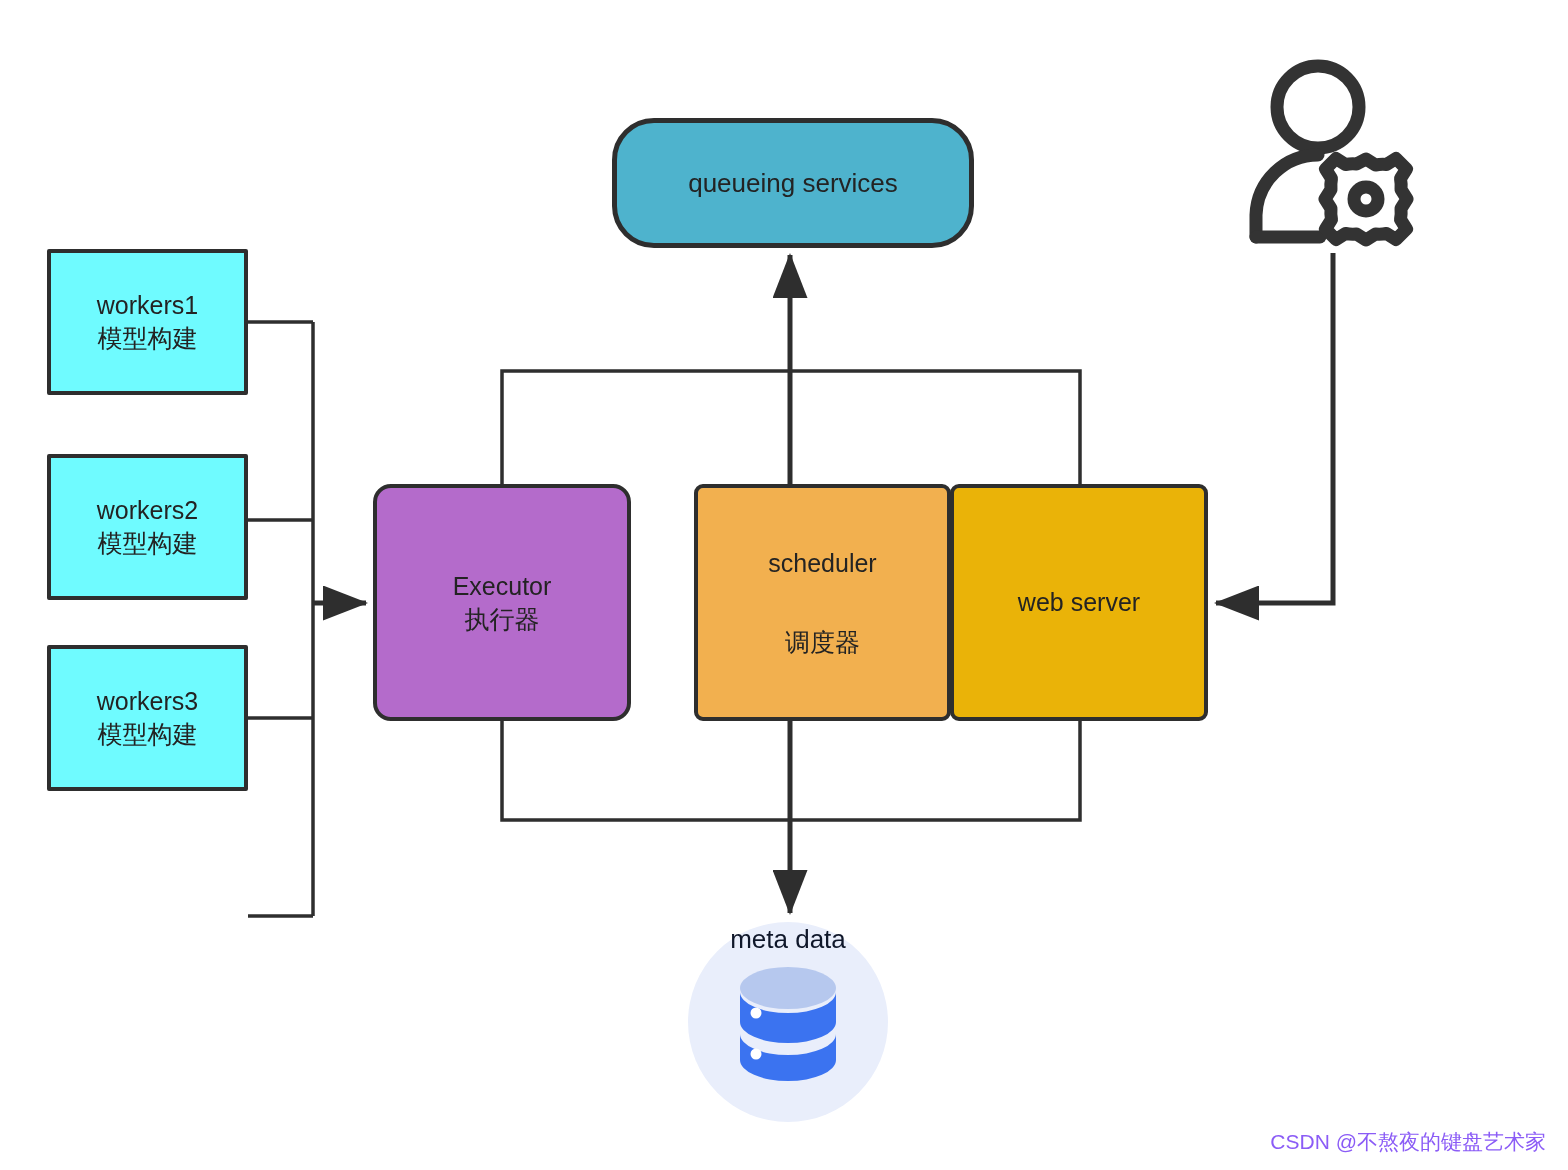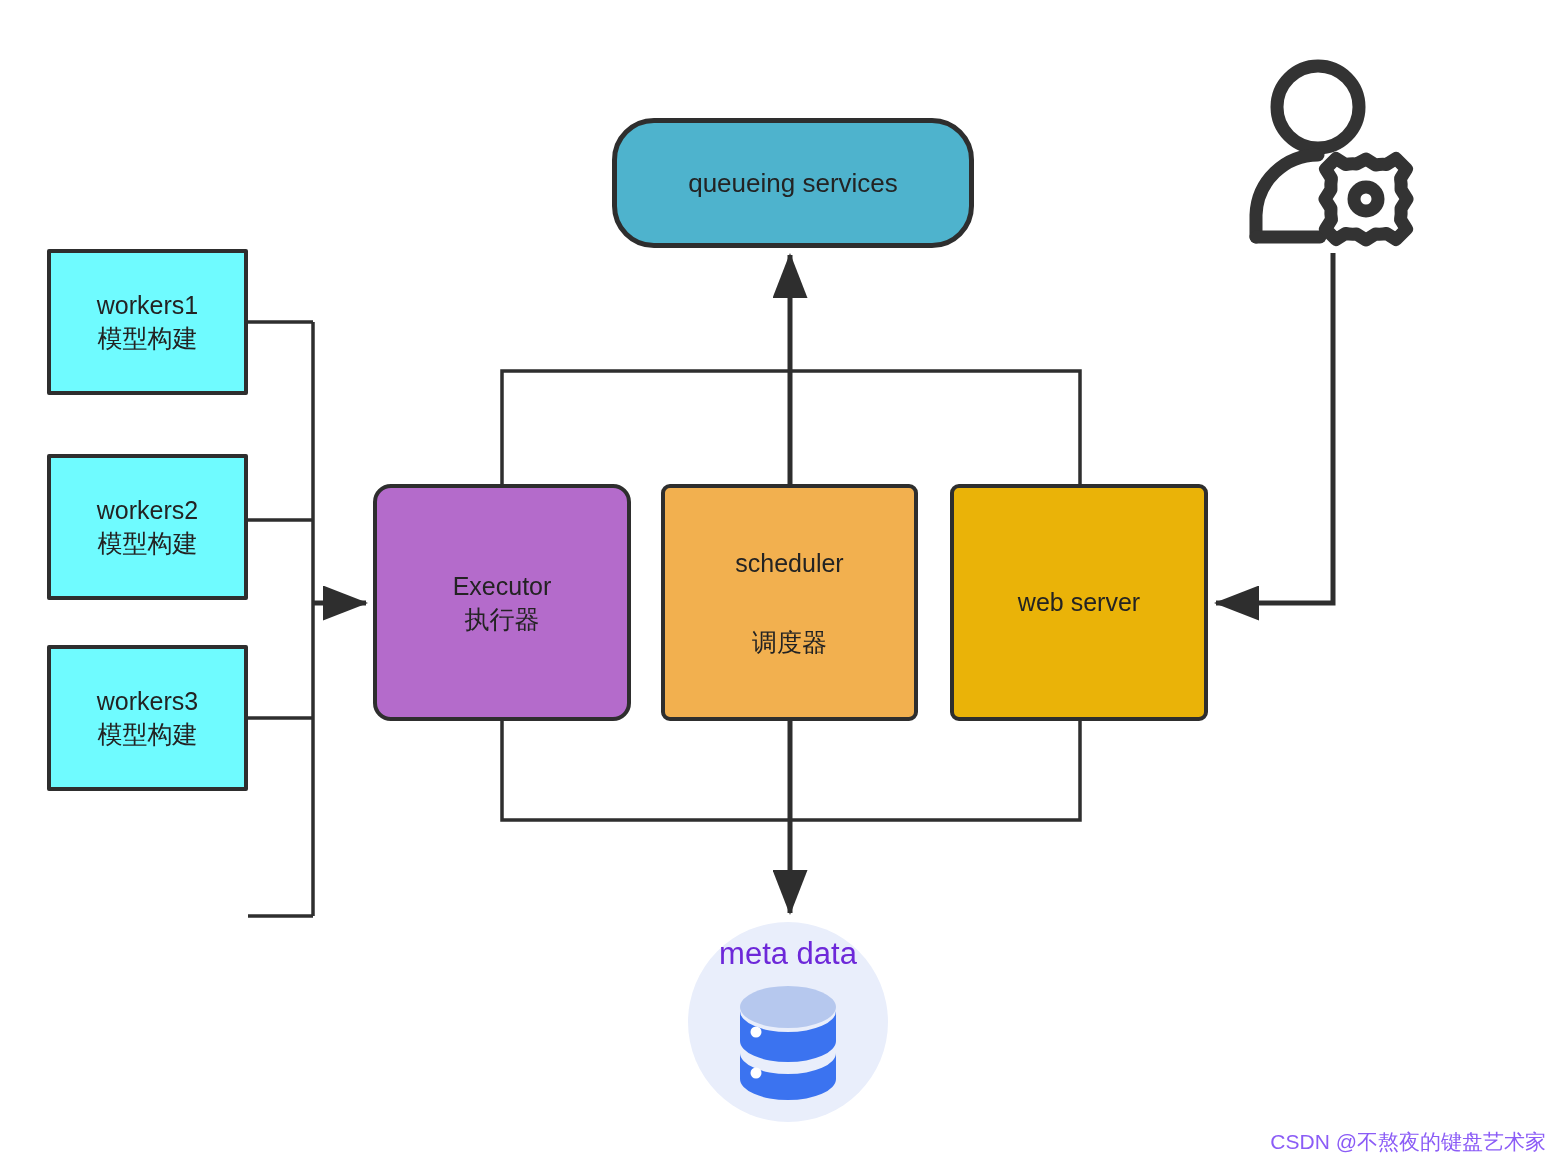--- a/index.html
+++ b/index.html
@@ -64,21 +64,21 @@
     border-radius: 9px;
     font-size: 25px;
   }
   #node-executor {
     left: 373px;
     width: 258px;
     background: #B46BCB;
     border-radius: 18px;
   }
   #node-scheduler {
-    left: 661px;
+    left: 694px;
     width: 257px;
     background: #F2B04F;
     gap: 46px;
   }
   #node-webserver {
     left: 950px;
     width: 258px;
     background: #eab308;
   }
 
@@ -111,23 +111,23 @@
     top: 0;
     width: 200px;
     height: 200px;
     background: #E9EEFB;
     border-radius: 50% / 50%;
     z-index: 0;
   }
   #metadata-label {
     position: relative;
     z-index: 1;
-    margin-top: 12px;
-    font-size: 31px;
-    color: #6d28d9;
+    margin-top: 0;
+    font-size: 26px;
+    color: #0f172a;
   }
   #metadata-icon {
     position: relative;
     z-index: 1;
     margin-top: 10px;
   }
 
   
   #node-admin-user {
     left: 1246px;

